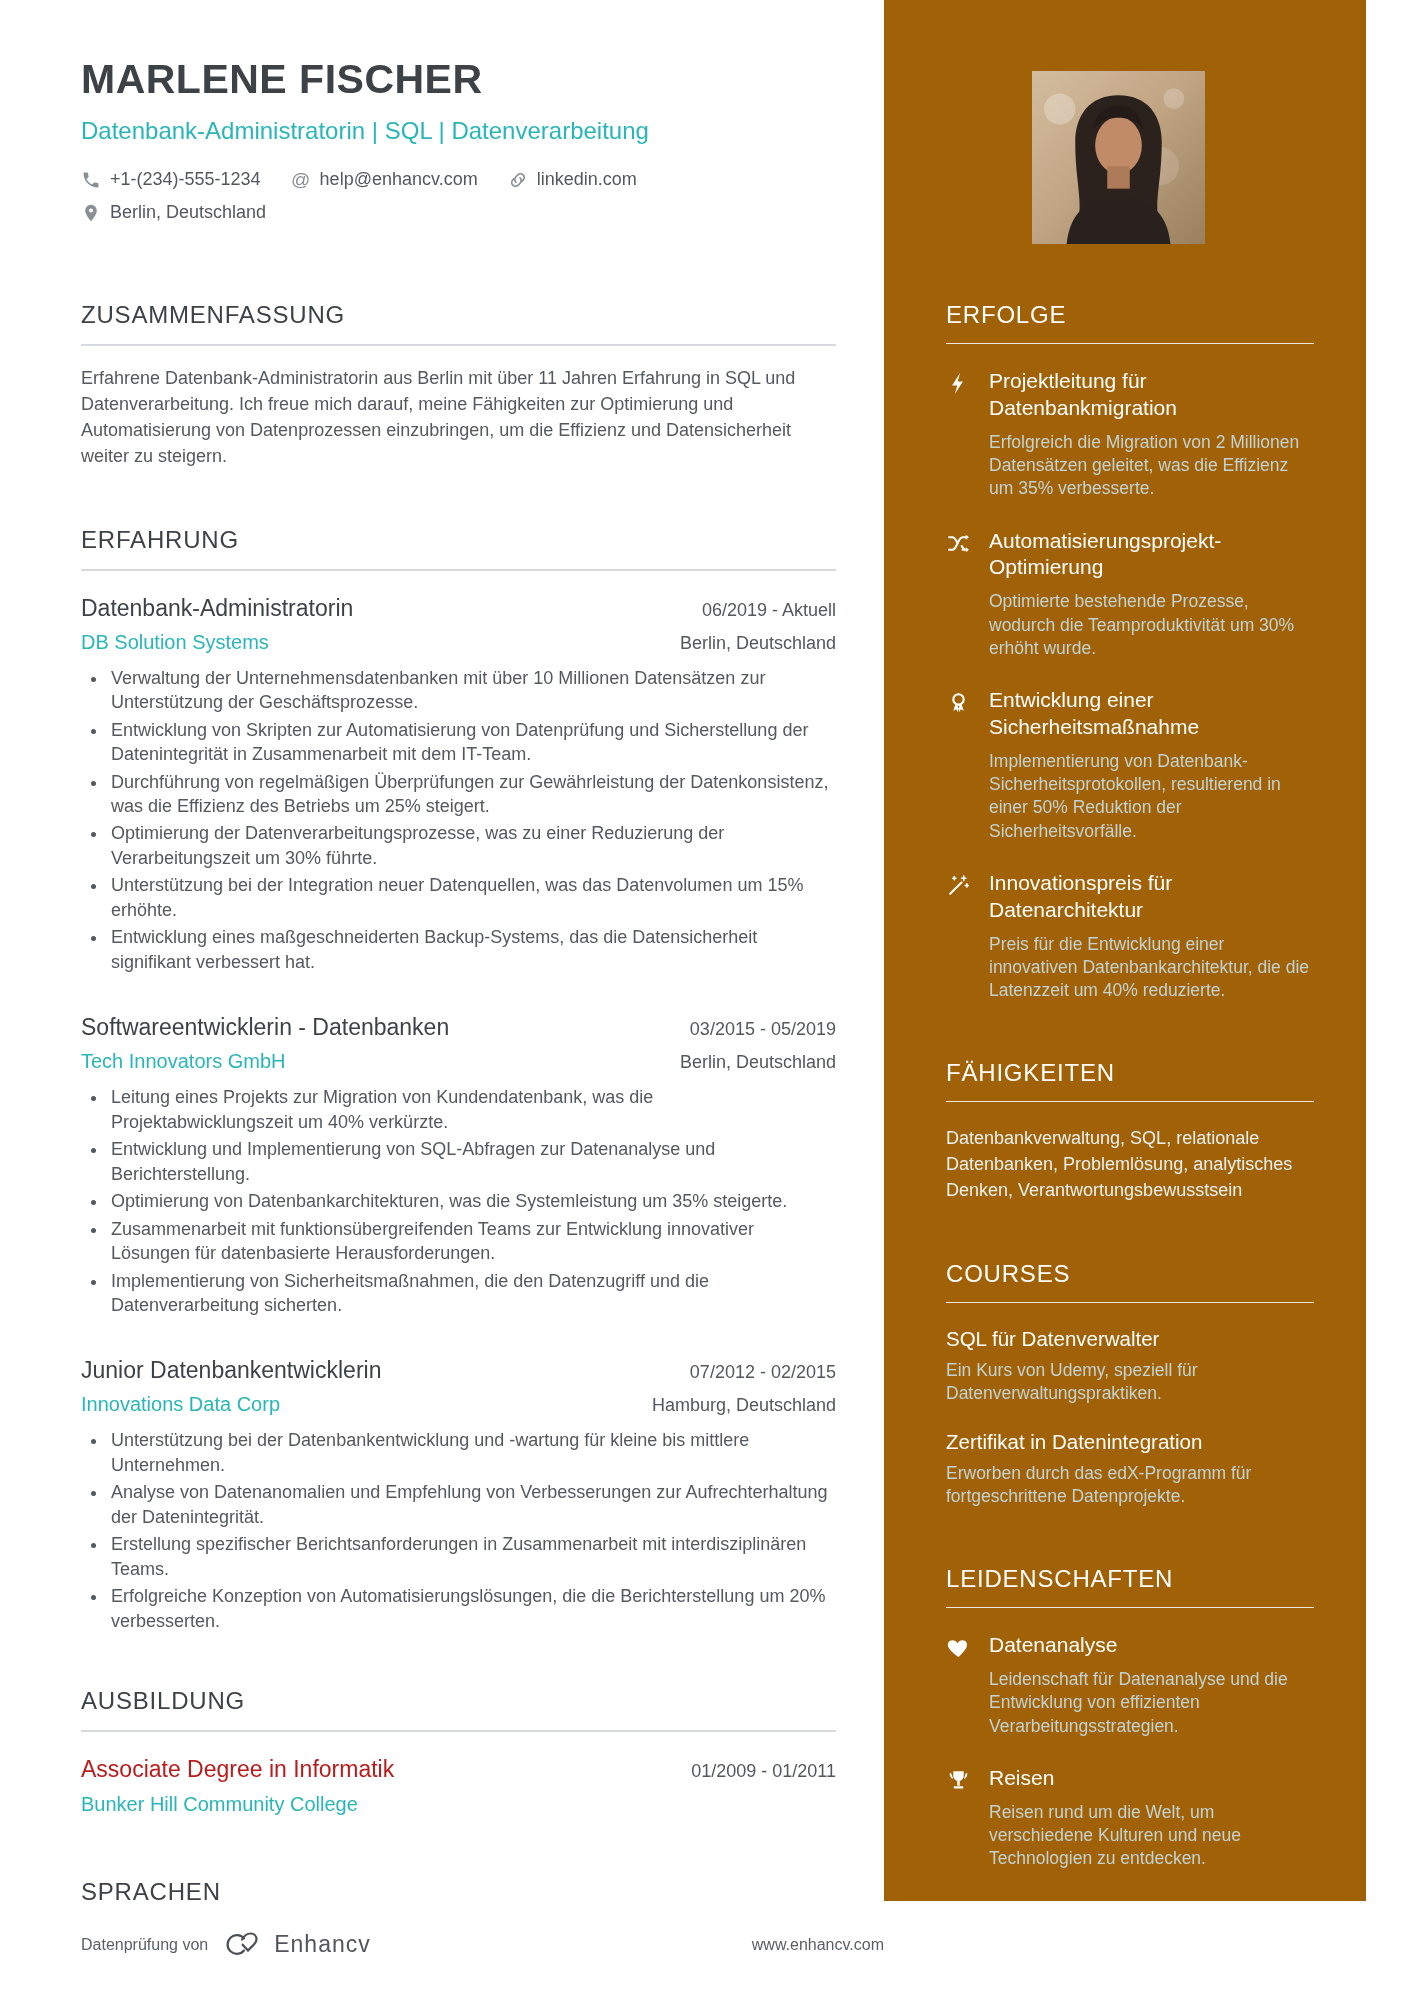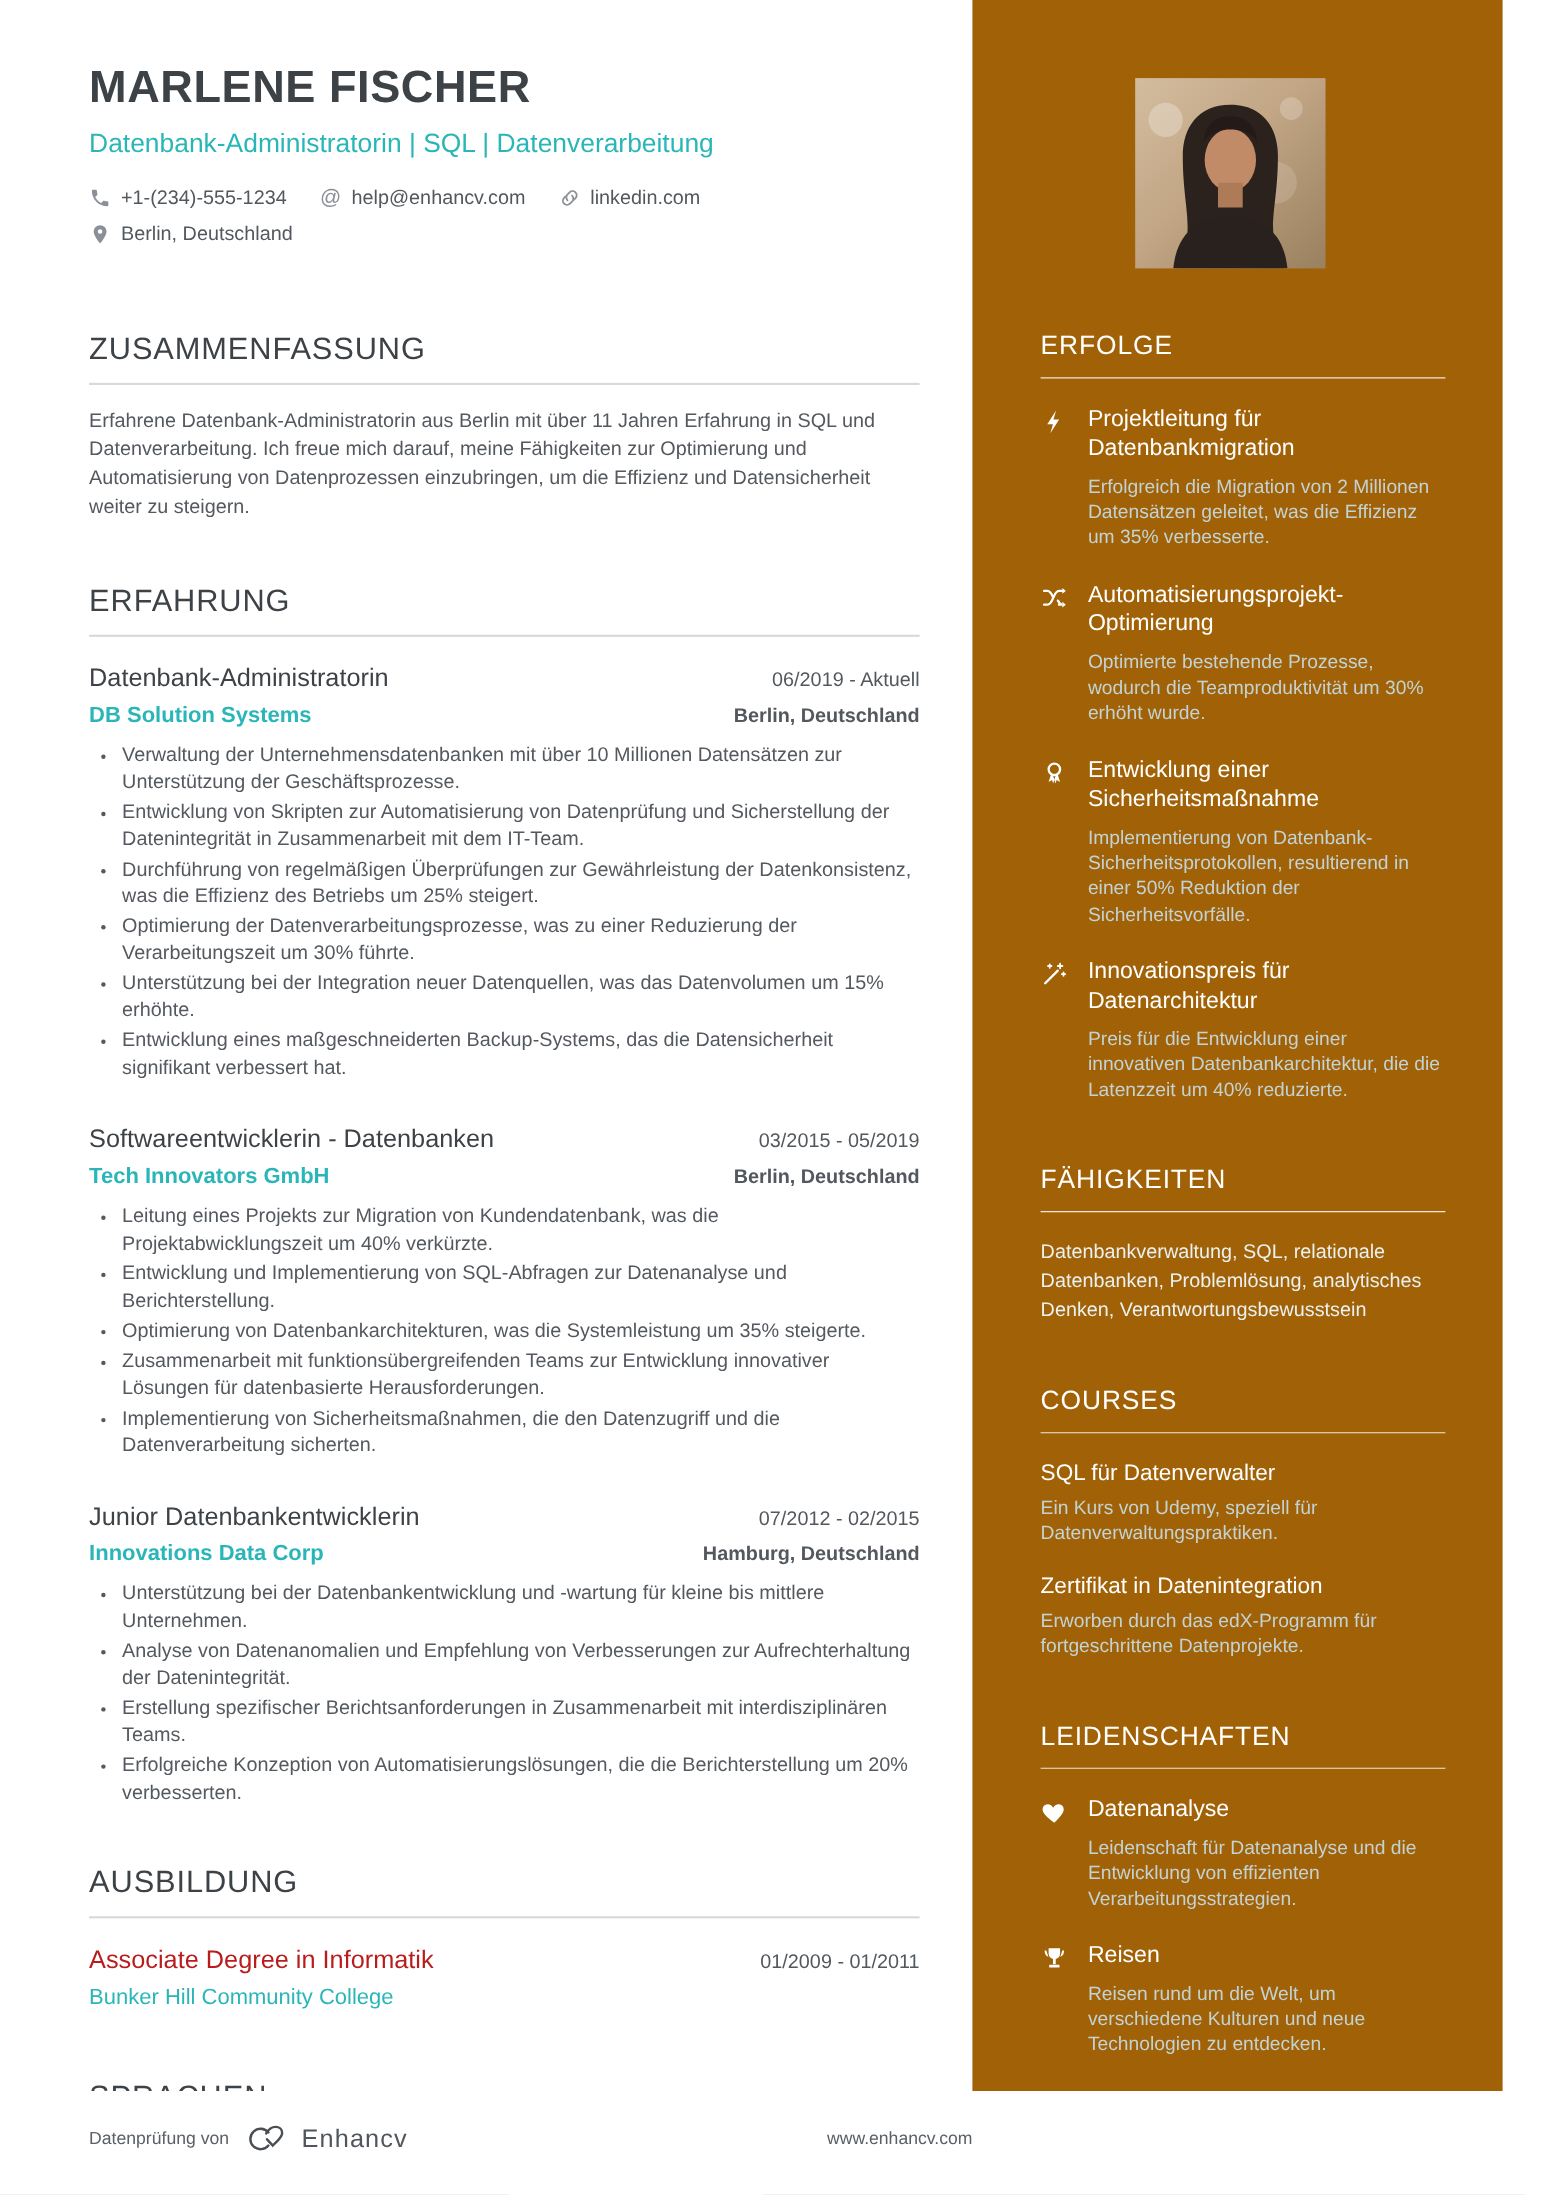--- a/index.html
+++ b/index.html
@@ -11,32 +11,32 @@
   .main{width:884px;box-sizing:border-box;padding:56px 48px 0 81px;}
   .name{font-size:41px;font-weight:700;color:#3d4247;letter-spacing:.5px;margin:0 0 14px;}
   .subtitle{font-size:24px;color:#2ab6b8;margin:0 0 24px;}
   .contact-row{display:flex;align-items:center;gap:30px;font-size:18px;color:#53585e;margin-bottom:12px;}
   .contact{display:flex;align-items:center;gap:9px;}
   .cicon{width:20px;height:20px;flex:none;display:inline-flex;align-items:center;justify-content:center;}
   .cicon svg{width:20px;height:20px;}
   .at-glyph{font-size:19px;color:#8a9097;line-height:1;}
 
   .sec{margin-top:0;}
-  .sec-h{font-size:28px;font-weight:400;color:#3d4247;letter-spacing:.8px;margin:0;
+  .sec-h{font-size:24px;font-weight:400;color:#3d4247;letter-spacing:.8px;margin:0;
          padding-bottom:15px;border-bottom:2px solid #d7dadd;}
   .summary-sec{margin-top:78px;}
   .summary-text{font-size:18px;line-height:1.44;margin:20px 0 0;color:#54595f;}
 
   .exp-sec{margin-top:56px;}
   .job{margin-top:24px;}
   .job + .job{margin-top:40px;}
   .job-row{display:flex;justify-content:space-between;align-items:baseline;}
   .job-title{font-size:23px;color:#3d4247;}
   .job-date{font-size:18px;color:#53585e;}
-  .company-row{display:flex;justify-content:space-between;align-items:baseline;margin-top:9px;font-weight:bold;}
+  .company-row{display:flex;justify-content:space-between;align-items:baseline;margin-top:9px;}
   .company{font-size:20px;color:#2ab6b8;}
   .job-loc{font-size:18px;color:#53585e;}
   .bullets{margin:12px 0 0;padding-left:26px;font-size:18px;line-height:1.36;color:#54595f;}
   .bullets li{margin-bottom:3px;padding-left:4px;}
   .bullets li::marker{color:#54595f;font-size:15px;}
 
   .edu-sec{margin-top:54px;}
   .edu-degree{font-size:23px;color:#b91c1c;}
   .edu-school{font-size:20px;color:#2ab6b8;margin-top:10px;}
 

